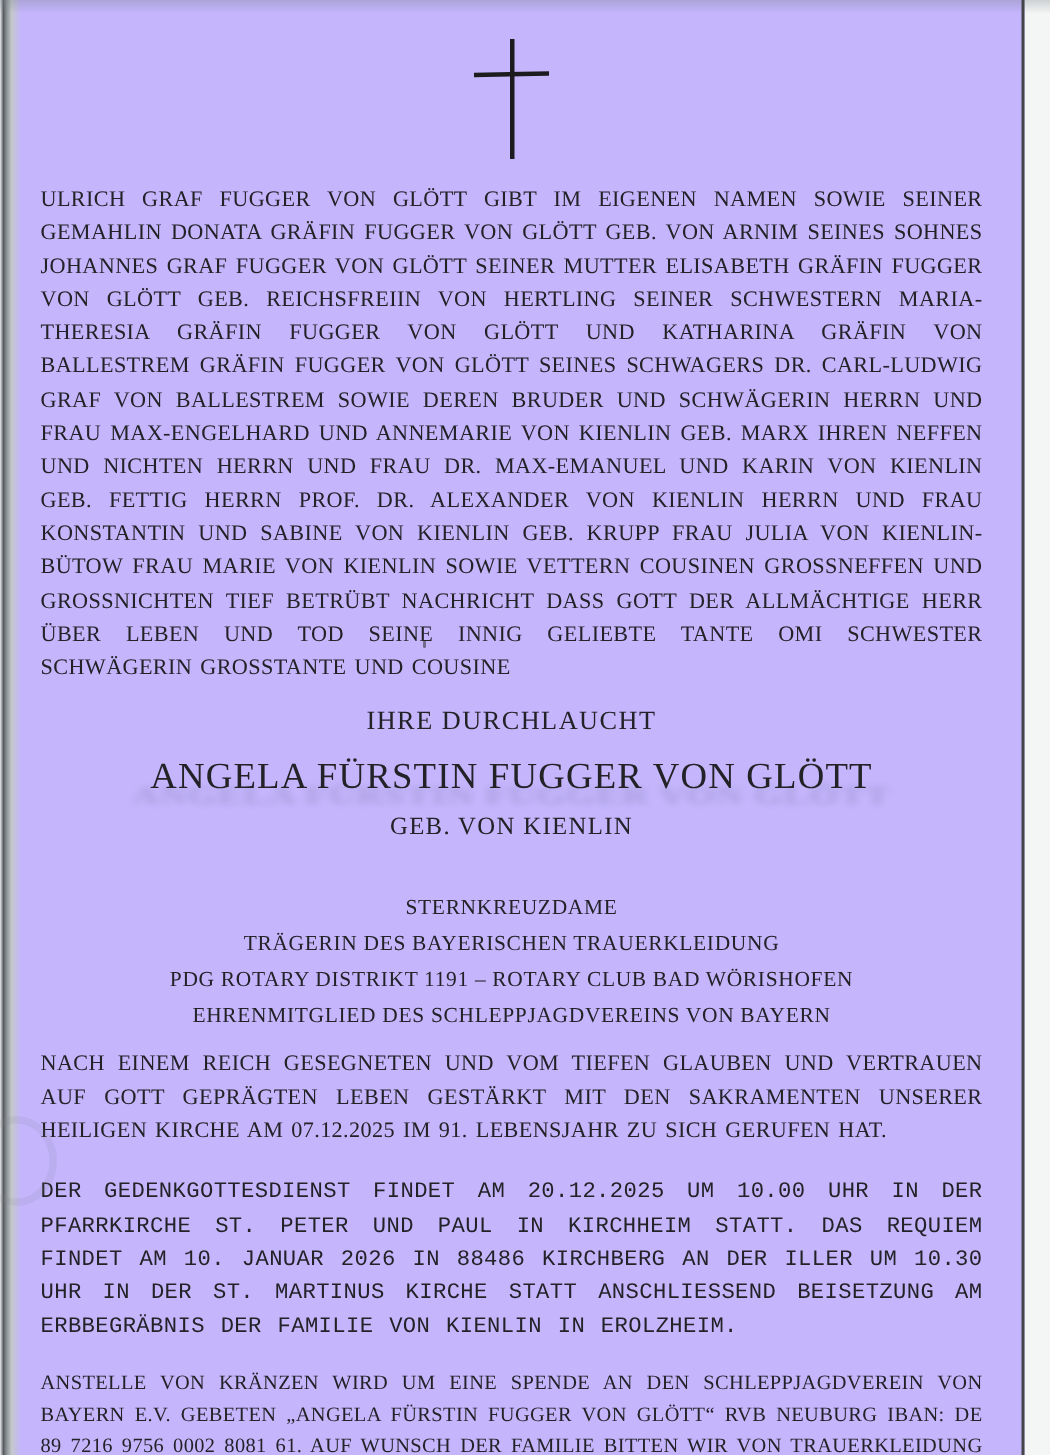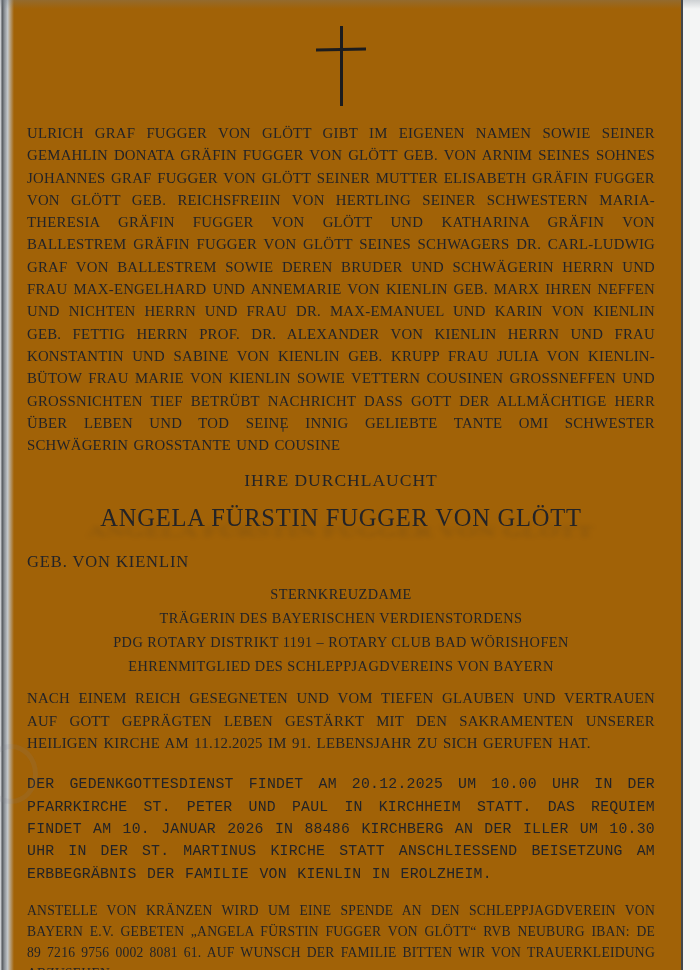--- a/index.html
+++ b/index.html
@@ -1,21 +1,21 @@
 <!DOCTYPE html>
 <html><head>
 <meta charset="utf-8">
 <style>
   html, body { margin: 0; padding: 0; background: #e8e8e8; }
   .page {
     position: relative;
     width: 700px;
     height: 970px;
     margin: 0 auto;
-    background: #a16207;
+    background: #c4b5fd;
     overflow: hidden;
     font-family: "Liberation Serif", "DejaVu Serif", serif;
     color: #232327;
   }
 
   
   .scan-edge-left {
     position: absolute; left: 0; top: 0; width: 14px; height: 100%;
     background: linear-gradient(90deg,
       #eceef0 0%, #585c61 16%, #8d9297 32%, #c4c8cb 55%, rgba(253,253,252,0) 100%);
@@ -73,26 +73,26 @@
     letter-spacing: 0.8px; position: relative; z-index: 1;
   }
   .name-ghost {
     position: absolute; left: 0; right: 0; top: 13px;
     text-align: center; font-size: 24.5px; font-weight: bold; letter-spacing: 0.8px;
     filter: blur(3px); opacity: 0.15; transform: scaleY(0.7);
     z-index: 0; pointer-events: none;
   }
 
   .maiden-name {
-    margin-top: 20px; text-align: left;
+    margin-top: 9px; text-align: center;
     font-size: 16.5px; letter-spacing: 0.9px;
   }
 
   .titles-list {
-    margin-top: 10px; text-align: center;
+    margin-top: 32px; text-align: center;
     font-size: 14.3px; line-height: 24px; letter-spacing: 0.45px;
   }
 
   .para-death    { margin-top: 9px; }
   .para-service  { margin-top: 19px; font-family: Liberation Mono, monospace; }
   .para-donation { margin-top: 15px; font-size: 13.6px; line-height: 21px; }
 </style>
 </head>
 <body>
 
@@ -118,25 +118,25 @@
 
     <div class="name-wrap">
       <div class="name-ghost">ANGELA FÜRSTIN FUGGER VON GLÖTT</div>
       <div class="name-main">ANGELA FÜRSTIN FUGGER VON GLÖTT</div>
     </div>
 
     <div class="maiden-name">GEB. VON KIENLIN</div>
 
     <div class="titles-list">
       <div>STERNKREUZDAME</div>
-      <div>TRÄGERIN DES BAYERISCHEN VERDIENSTORDENS</div>
+      <div>TRÄGERIN DES BAYERISCHEN TRAUERKLEIDUNG</div>
       <div>PDG ROTARY DISTRIKT 1191 – ROTARY CLUB BAD WÖRISHOFEN</div>
       <div>EHRENMITGLIED DES SCHLEPPJAGDVEREINS VON BAYERN</div>
     </div>
 
-    <div class="para para-death">NACH EINEM REICH GESEGNETEN UND VOM TIEFEN GLAUBEN UND VERTRAUEN AUF GOTT GEPRÄGTEN LEBEN GESTÄRKT MIT DEN SAKRAMENTEN UNSERER HEILIGEN KIRCHE AM 11.12.2025 IM 91. LEBENSJAHR ZU SICH GERUFEN HAT.</div>
+    <div class="para para-death">NACH EINEM REICH GESEGNETEN UND VOM TIEFEN GLAUBEN UND VERTRAUEN AUF GOTT GEPRÄGTEN LEBEN GESTÄRKT MIT DEN SAKRAMENTEN UNSERER HEILIGEN KIRCHE AM 07.12.2025 IM 91. LEBENSJAHR ZU SICH GERUFEN HAT.</div>
 
     <div class="para para-service">DER GEDENKGOTTESDIENST FINDET AM 20.12.2025 UM 10.00 UHR IN DER PFARRKIRCHE ST. PETER UND PAUL IN KIRCHHEIM STATT. DAS REQUIEM FINDET AM 10. JANUAR 2026 IN 88486 KIRCHBERG AN DER ILLER UM 10.30 UHR IN DER ST. MARTINUS KIRCHE STATT ANSCHLIESSEND BEISETZUNG AM ERBBEGRÄBNIS DER FAMILIE VON KIENLIN IN EROLZHEIM.</div>
 
     <div class="para para-donation">ANSTELLE VON KRÄNZEN WIRD UM EINE SPENDE AN DEN SCHLEPPJAGDVEREIN VON BAYERN E.V. GEBETEN „ANGELA FÜRSTIN FUGGER VON GLÖTT“  RVB NEUBURG IBAN: DE 89 7216 9756 0002 8081 61. AUF WUNSCH DER FAMILIE BITTEN WIR VON TRAUERKLEIDUNG ABZUSEHEN.</div>
 
   </div>
 </div>
 
 </body></html>

